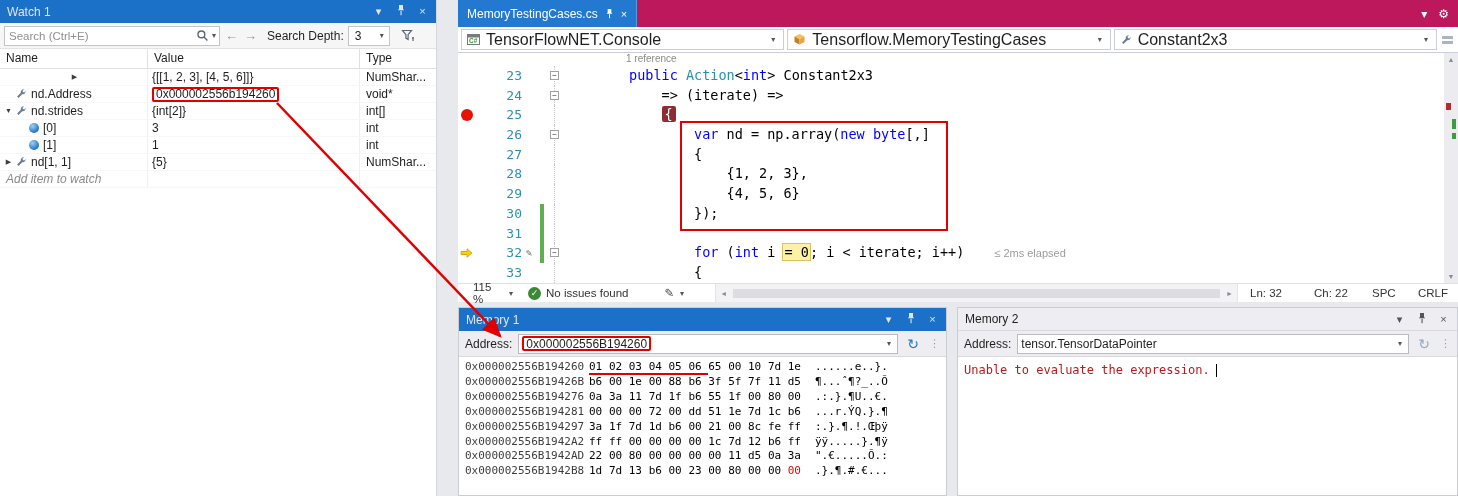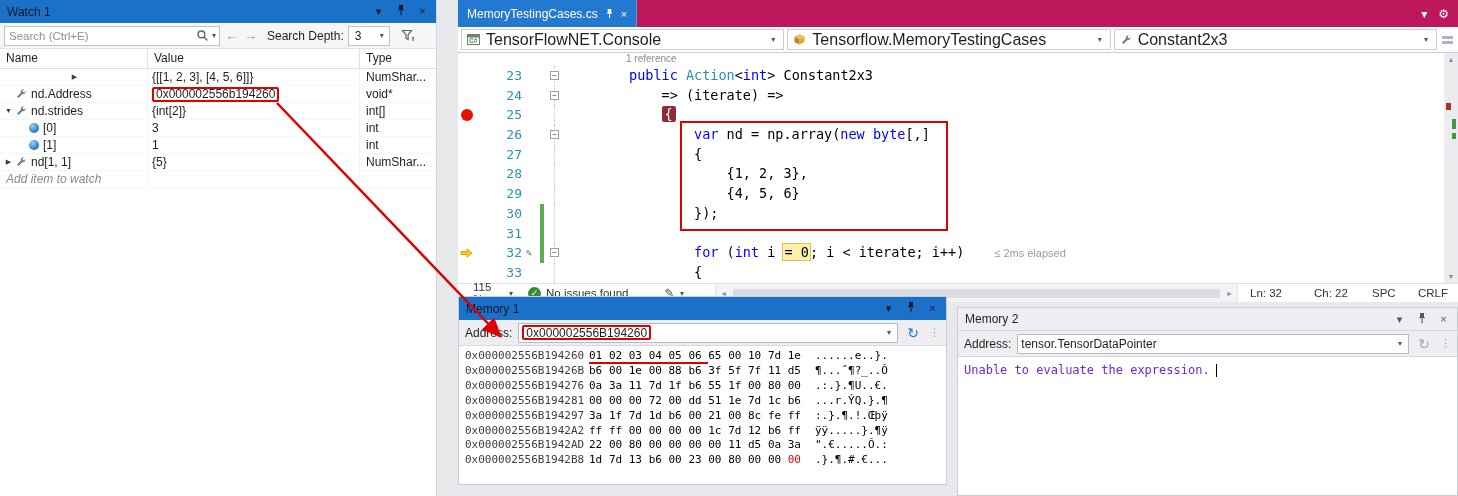--- a/index.html
+++ b/index.html
@@ -3,25 +3,25 @@
 <meta charset="utf-8">
 <style>
   *{margin:0;padding:0;box-sizing:border-box;}
   html,body{background:#d6d9de;}
   body{font-family:"Liberation Sans",sans-serif;}
   .screen{position:relative;width:1458px;height:496px;background:#e8e9ec;overflow:hidden;font-size:12px;color:#1e1e1e;}
 
   .panel{position:absolute;background:#fff;}
   .watch{left:0;top:0;width:437px;height:496px;border-right:1px solid #d4d6db;}
   .editor{left:458px;top:0;width:1000px;height:302px;}
-  .m1{left:458px;top:296px;width:489px;height:189px;border:1px solid #c9cdd4;overflow:hidden;}
+  .m1{left:458px;top:307px;width:489px;height:189px;border:1px solid #c9cdd4;overflow:hidden;}
   .m2{left:957px;top:307px;width:501px;height:189px;border:1px solid #c9cdd4;overflow:hidden;}
 
   .titlebar{height:23px;display:flex;align-items:center;padding:0 7px;flex:none;}
-  .titlebar.blue{background:#1b70c8;color:#0f172a;}
+  .titlebar.blue{background:#1b70c8;color:#e5e5e5;}
   .titlebar.light{background:#eeeef2;color:#1e1e1e;border-bottom:1px solid #d8d8de;}
   .titlebar .title{flex:1;font-size:12px;}
   .tb-icons{display:flex;gap:9px;align-items:center;}
   .tbi{width:13px;text-align:center;font-size:11px;line-height:13px;}
   .titlebar.light .tbi{color:#555;}
 
   
   .searchrow{height:26px;background:#f6f6f6;display:flex;align-items:center;padding:0 4px;gap:4px;border-bottom:1px solid #e3e3e3;}
   .searchbox{width:216px;height:20px;background:#fff;border:1px solid #c4c4c4;display:flex;align-items:center;}
   .searchbox input{border:0;outline:0;flex:1;height:16px;font:11.5px "Liberation Sans",sans-serif;padding:0 4px;color:#333;background:transparent;}
@@ -115,21 +115,21 @@
   .refresh{color:#1e79c8;font-size:14px;width:18px;text-align:center;line-height:18px;}
   .refresh.disabled{color:#98a7c0;}
   .grip{color:#9a9aa6;font-size:11px;margin-left:1px;}
   .memdump{padding:3px 0 0 6px;font-family:"DejaVu Sans Mono",monospace;font-size:11px;line-height:14.9px;color:#000;}
   .mem-row{display:flex;white-space:pre;}
   .mem-addr{width:124px;color:#3c3c3c;flex:none;}
   .mem-bytes{width:218px;flex:none;}
   .mem-bytes .red{color:#e60000;}
   .mem-bytes .uline{border-bottom:2px solid #e00000;}
   .mem-ascii{margin-left:8px;}
-  .m2-content{padding:6px 6px;font-family:"DejaVu Sans Mono",monospace;font-size:12px;color:#6d28d9;}
+  .m2-content{padding:6px 6px;font-family:"DejaVu Sans Mono",monospace;font-size:12px;color:#b91c1c;}
   .cursor{display:inline-block;width:1px;height:13px;background:#000;margin-left:6px;vertical-align:middle;}
 
   .annot-arrow{position:absolute;left:0;top:0;pointer-events:none;z-index:50;}
 </style>
 </head>
 <body>
 
 <div class="screen">
 
   <section class="panel watch">

